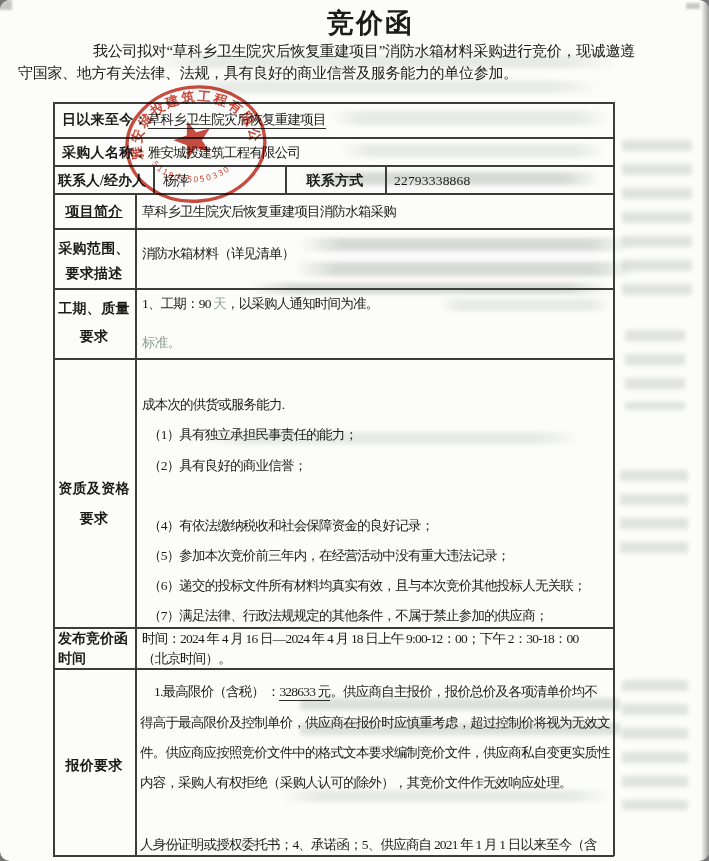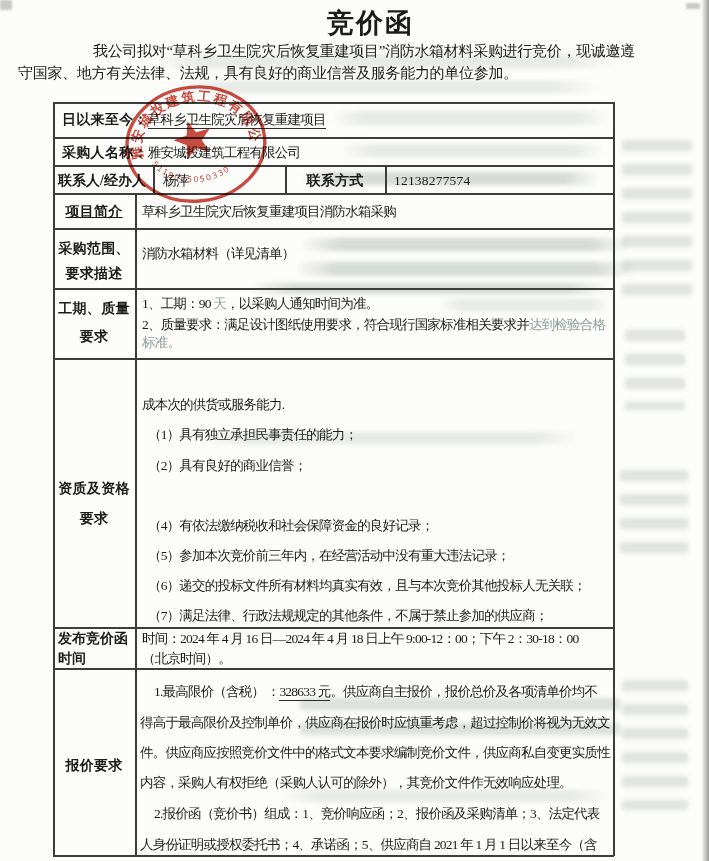--- a/index.html
+++ b/index.html
@@ -1,20 +1,21 @@
 <!DOCTYPE html>
 <html><head>
 <meta charset="utf-8">
 <style>
   html,body{margin:0;padding:0;background:#777;}
   .page{
     position:relative;width:709px;height:861px;margin:0 auto;
     background:#fcfcfa;overflow:hidden;
     font-family:"Liberation Serif","DejaVu Serif",serif;
     color:#1b1b1b;
+    border-radius:10px;
   }
   .t{position:absolute;font-size:13.5px;letter-spacing:-0.8px;white-space:nowrap;line-height:17px;}
   .lbl{position:absolute;font-size:14px;font-weight:bold;letter-spacing:0.3px;white-space:nowrap;line-height:17px;}
   .seg{white-space:pre;}
   .faded{color:#8d9e95;}
   .uline{border-bottom:1.2px solid #2a2a2a;padding-bottom:1px;}
   .hline{position:absolute;height:1.6px;background:#3d3d3d;left:53px;width:561px;}
   .vline{position:absolute;width:1.6px;background:#3d3d3d;}
   .title{position:absolute;font-size:27px;font-weight:bold;letter-spacing:2px;line-height:30px;}
   .intro{position:absolute;font-size:15px;letter-spacing:-0.3px;white-space:nowrap;line-height:20px;}
@@ -76,33 +77,32 @@
   <div class="vline" style="left:285px;top:165px;height:28px;"></div>
   <div class="vline" style="left:385px;top:165px;height:28px;"></div>
 
   <div class="t" style="left:62px;top:111px;"><span class="seg" style="font-weight:bold;font-size:14px;letter-spacing:0.3px;">日以来至今：</span><span class="seg uline">草科乡卫生院灾后恢复重建项目</span></div>
 
   <div class="t" style="left:62px;top:144px;"><span class="seg" style="font-weight:bold;font-size:14px;letter-spacing:0.3px;">采购人名称：</span><span class="seg">雅安城投建筑工程有限公司</span></div>
 
   <div class="lbl" style="left:58px;top:172px;letter-spacing:0;">联系人/经办人</div>
   <div class="t" style="left:163px;top:172px;">杨萍</div>
   <div class="lbl cellcenter" style="left:285px;top:172px;width:100px;">联系方式</div>
-  <div class="t" style="left:394px;top:172px;letter-spacing:0.2px;">12138277574</div>
+  <div class="t" style="left:394px;top:172px;letter-spacing:0.2px;">22793338868</div>
 
   <div class="lbl cellcenter" style="left:53px;top:203px;width:82px;text-decoration:underline;">项目简介</div>
   <div class="t" style="left:142px;top:203px;">草科乡卫生院灾后恢复重建项目消防水箱采购</div>
 
   <div class="lbl cellcenter" style="left:53px;top:240px;width:82px;">采购范围、</div>
   <div class="lbl cellcenter" style="left:53px;top:265px;width:82px;">要求描述</div>
   <div class="t" style="left:142px;top:245px;">消防水箱材料（详见清单）</div>
 
   <div class="lbl cellcenter" style="left:53px;top:300px;width:82px;">工期、质量</div>
   <div class="lbl cellcenter" style="left:53px;top:328px;width:82px;">要求</div>
   <div class="t" style="left:142px;top:295px;"><span class="seg">1、工期：90 </span><span class="seg faded">天</span><span class="seg">，以采购人通知时间为准。</span></div>
-  <div class="t" style="left:142px;top:316px;"><span class="seg">2、质量要求：满足设计图纸使用要求，符合现行国家标准相关要求并</span><span class="seg faded">达到检验合格</span></div>
   <div class="t faded" style="left:142px;top:334px;">标准。</div>
 
   <div class="lbl cellcenter" style="left:53px;top:480px;width:82px;">资质及资格</div>
   <div class="lbl cellcenter" style="left:53px;top:510px;width:82px;">要求</div>
   <div class="t" style="left:142px;top:396px;">成本次的供货或服务能力.</div>
   <div class="t" style="left:148px;top:426px;">（1）具有独立承担民事责任的能力；</div>
   <div class="t" style="left:148px;top:457px;">（2）具有良好的商业信誉；</div>
   <div class="t" style="left:148px;top:517px;">（4）有依法缴纳税收和社会保障资金的良好记录；</div>
   <div class="t" style="left:148px;top:547px;">（5）参加本次竞价前三年内，在经营活动中没有重大违法记录；</div>
   <div class="t" style="left:148px;top:577px;">（6）递交的投标文件所有材料均真实有效，且与本次竞价其他投标人无关联；</div>
@@ -111,21 +111,20 @@
   <div class="lbl" style="left:58px;top:630px;letter-spacing:0;">发布竞价函</div>
   <div class="lbl" style="left:58px;top:650px;letter-spacing:0;text-align:center;">时间</div>
   <div class="t" style="left:142px;top:630px;">时间：2024 年 4 月 16 日—2024 年 4 月 18 日上午 9:00-12：00；下午 2：30-18：00</div>
   <div class="t" style="left:142px;top:650px;">（北京时间）。</div>
 
   <div class="lbl cellcenter" style="left:53px;top:757px;width:82px;">报价要求</div>
   <div class="t" style="left:154px;top:683px;"><span class="seg">1.最高限价（含税） ：</span><span class="seg uline">328633 元</span><span class="seg">。供应商自主报价，报价总价及各项清单价均不</span></div>
   <div class="t" style="left:140px;top:744px;">件。供应商应按照竞价文件中的格式文本要求编制竞价文件，供应商私自变更实质性</div>
   <div class="t" style="left:140px;top:714px;">得高于最高限价及控制单价，供应商在报价时应慎重考虑，超过控制价将视为无效文</div>
   <div class="t" style="left:140px;top:774px;">内容，采购人有权拒绝（采购人认可的除外），其竞价文件作无效响应处理。</div>
-  <div class="t" style="left:154px;top:805px;">2.报价函（竞价书）组成：1、竞价响应函；2、报价函及采购清单；3、法定代表</div>
   <div class="t" style="left:140px;top:836px;">人身份证明或授权委托书；4、承诺函；5、供应商自 2021 年 1 月 1 日以来至今（含</div>
 
   <svg class="seal" viewBox="0 0 152 126">
     <defs>
       <path id="sealTopArc" d="M 21.9 73.1 A 55 43 0 1 1 128.1 73.1" fill="none"></path>
       <path id="sealBotArc" d="M 26.7 71.8 A 50 38 0 0 0 123.3 71.8" fill="none"></path>
     </defs>
     <ellipse cx="75" cy="62" rx="69" ry="57" fill="none" stroke="#c4392b" stroke-width="3.4"></ellipse>
     <polygon transform="translate(73,58) rotate(-12)" fill="#c4392b" points="0,-20 4.94,-6.8 19.02,-6.18 7.99,2.6 11.76,16.18 0,8.4 -11.76,16.18 -7.99,2.6 -19.02,-6.18 -4.94,-6.8"></polygon>
     <text font-size="13.2" fill="#c4392b" letter-spacing="2.2" font-weight="bold" font-family="&quot;Liberation Serif&quot;,&quot;DejaVu Serif&quot;,serif">

